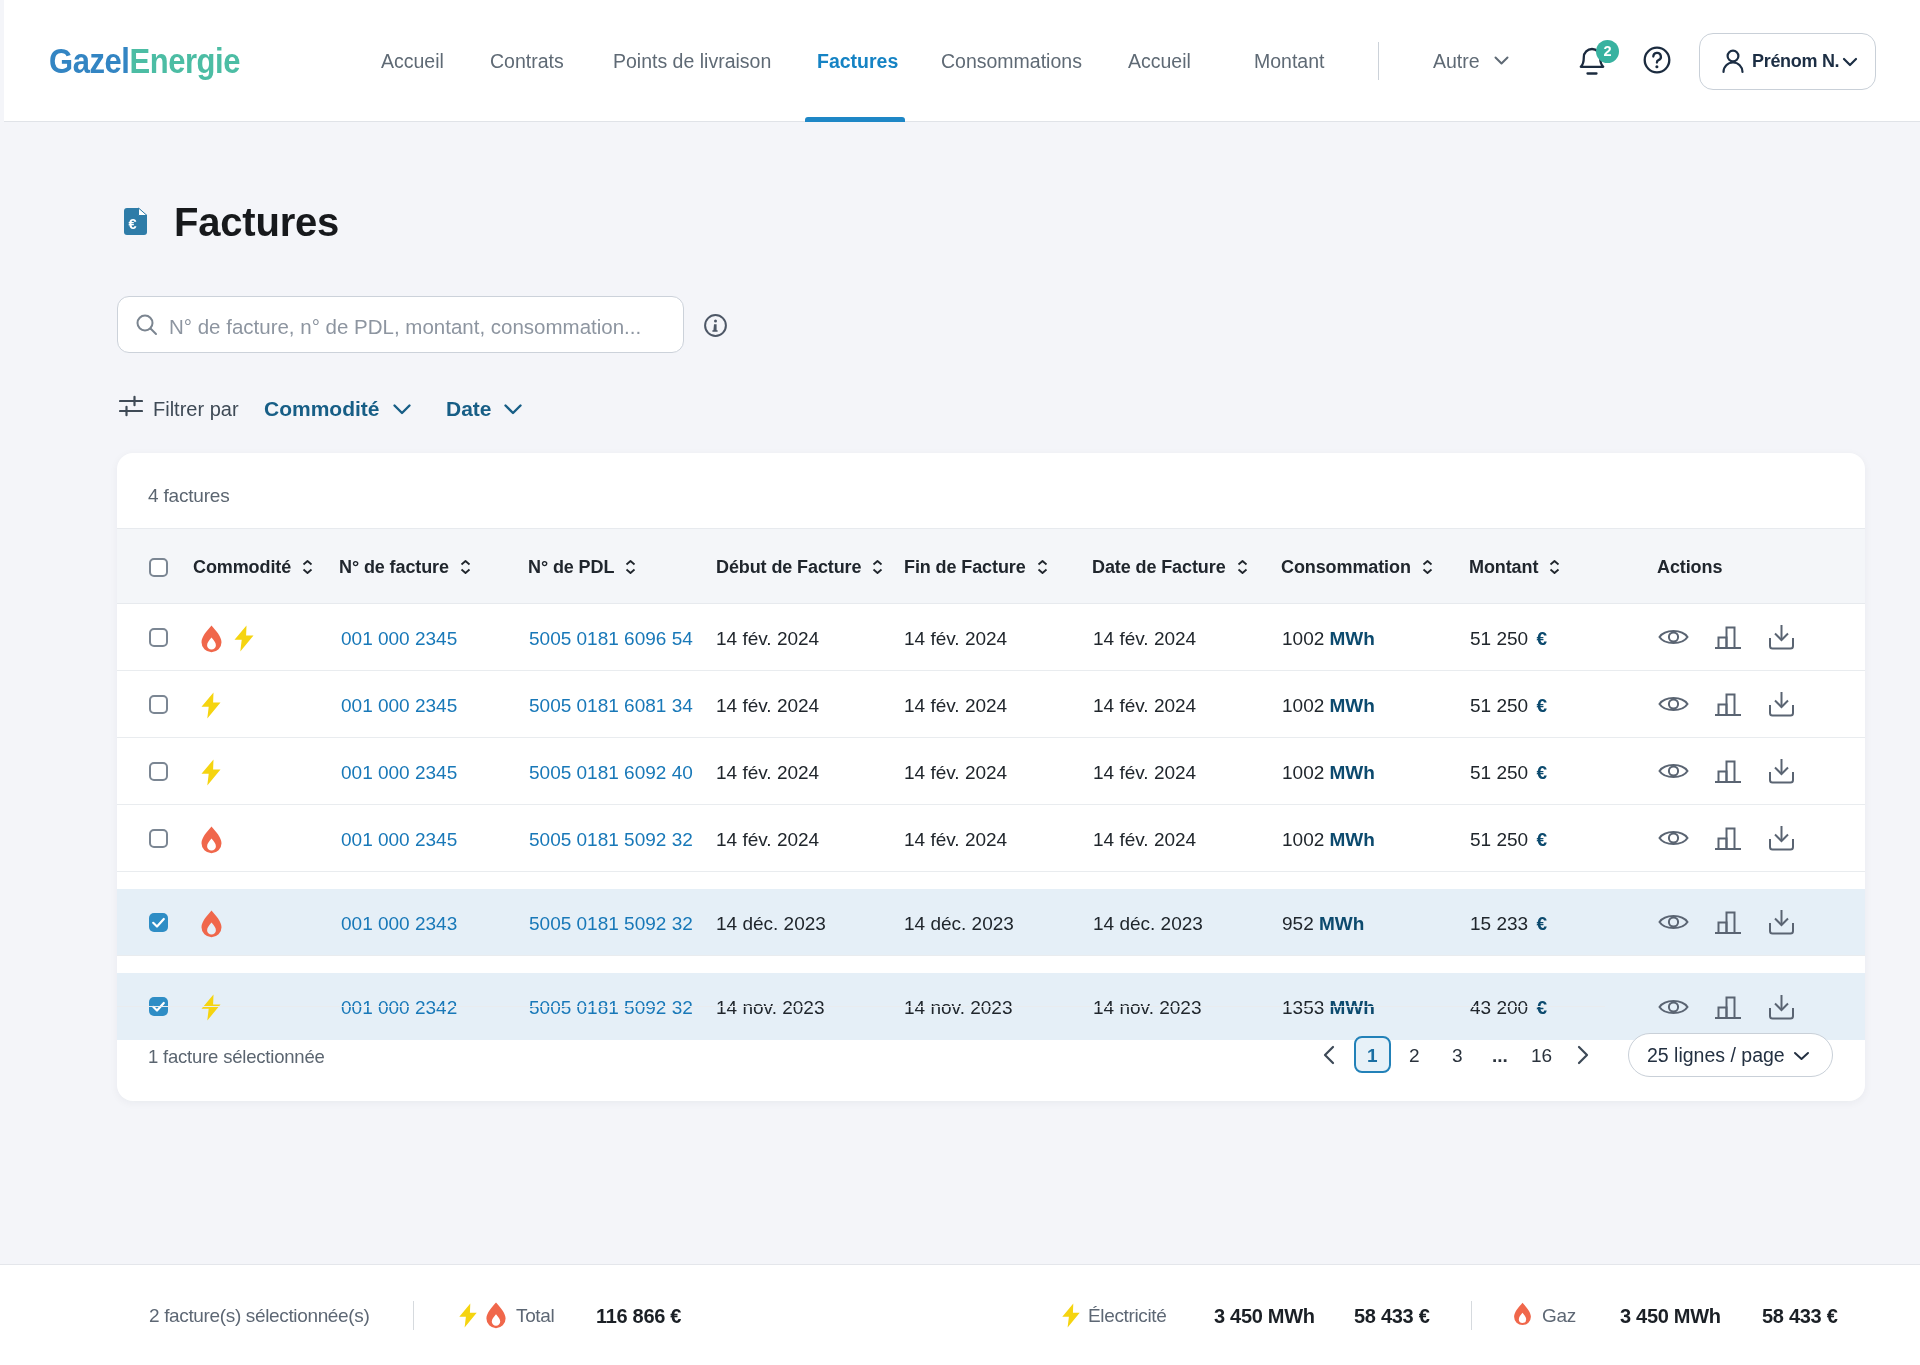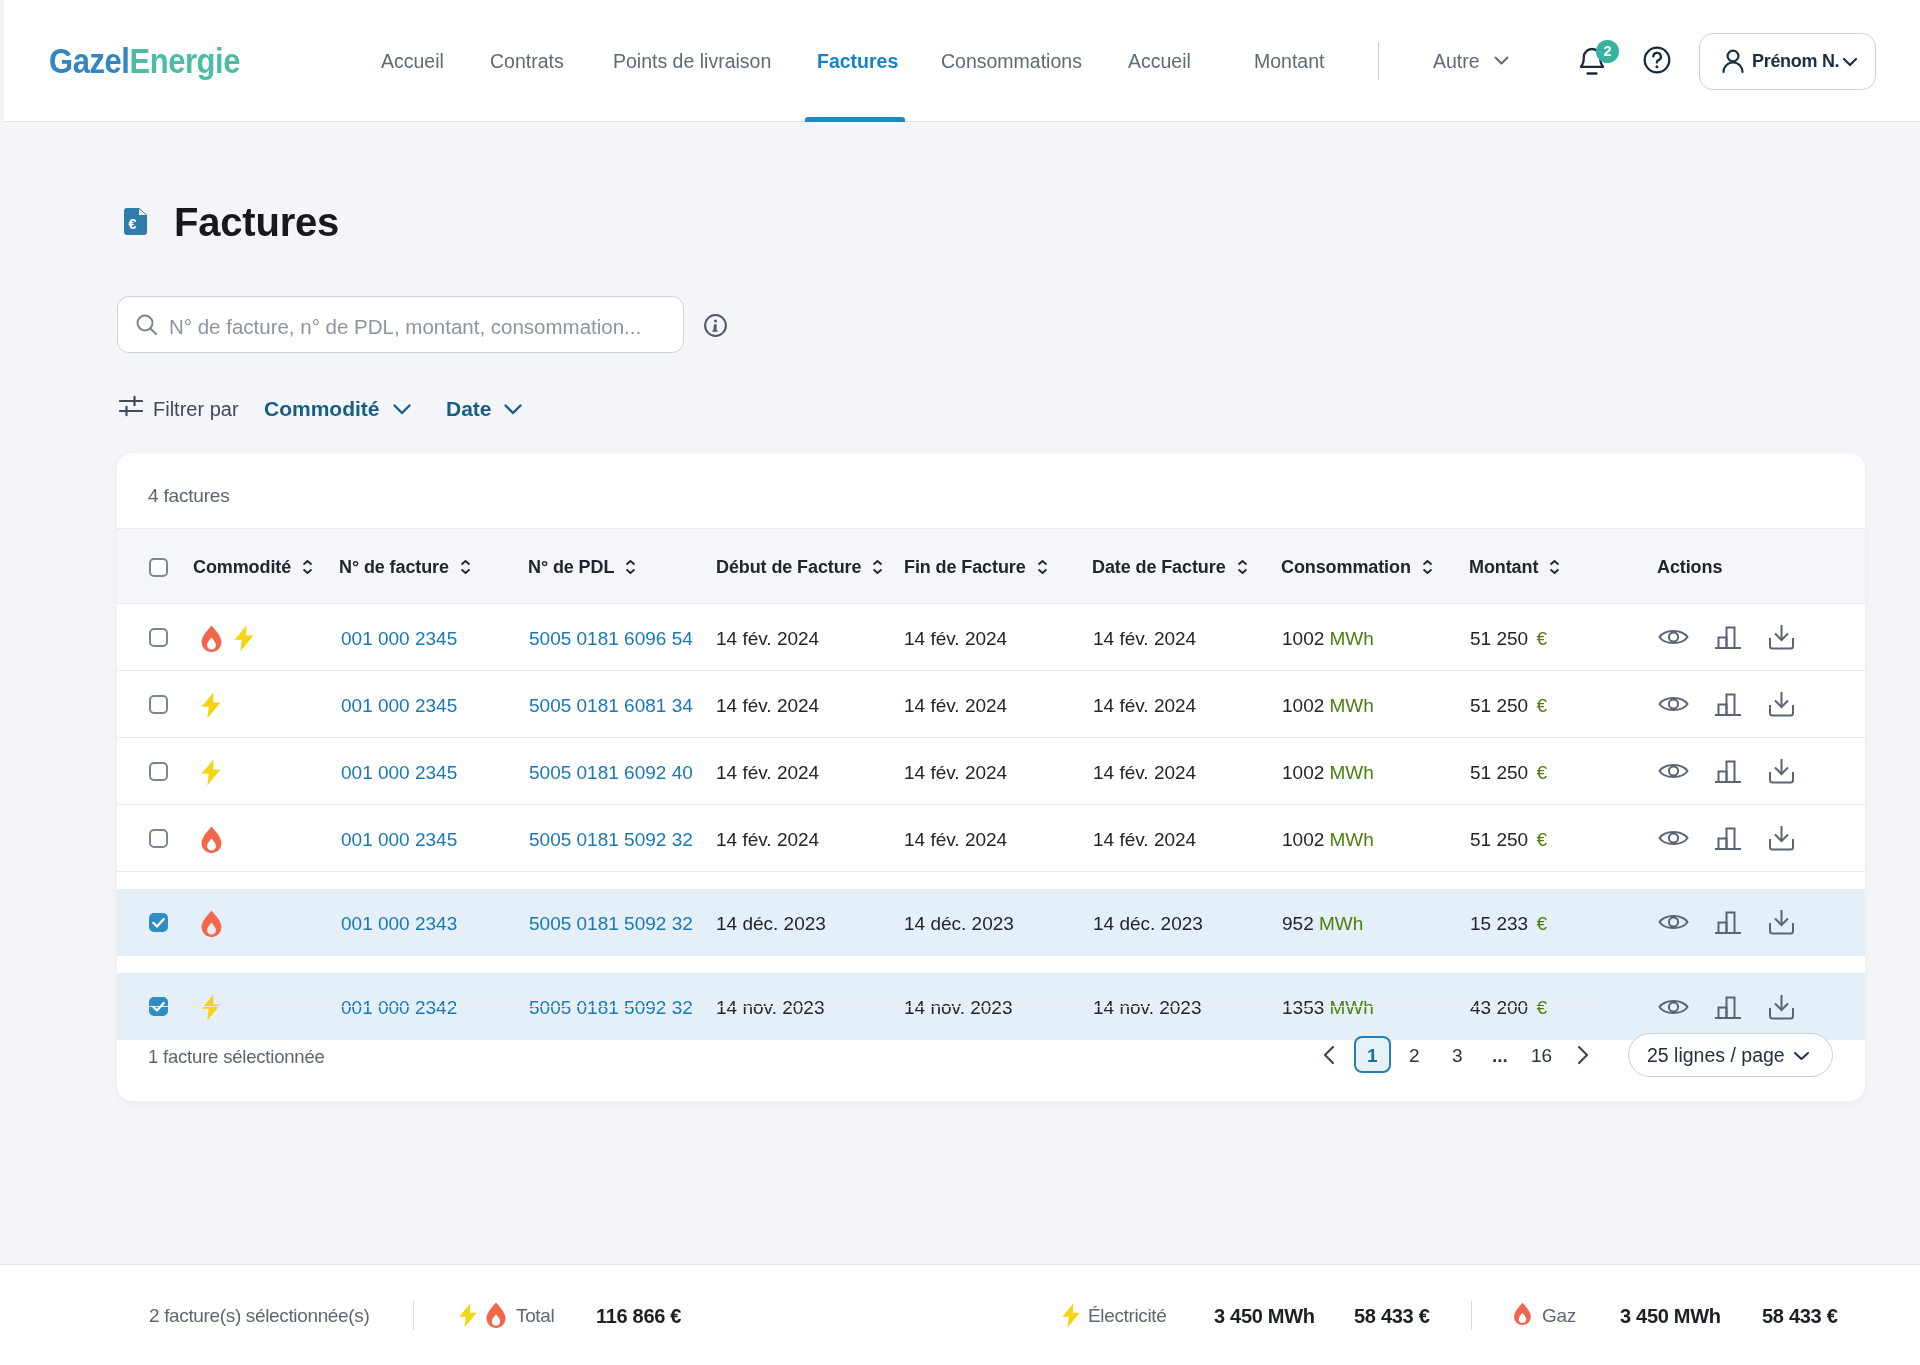--- a/index.html
+++ b/index.html
@@ -33,21 +33,21 @@
 
 .card { position:absolute; left:117px; top:453px; width:1748px; height:648px; background:#fff; border-radius:16px; box-shadow:0 2px 8px rgba(25,40,60,0.05); }
 .card-top-label { position:absolute; left:31px; top:43px; font-size:19px; letter-spacing:-0.2px; color:#5b6570; }
 .thead { position:absolute; left:0; top:75px; width:1748px; height:76px; background:#f4f6f9; border-top:1px solid #e7eaee; border-bottom:1px solid #e7eaee; }
 .th { position:absolute; top:38px; font-size:18px; font-weight:bold; color:#20262d; letter-spacing:-0.1px; display:flex; align-items:center; gap:11px; }
 .rows { position:absolute; left:0; top:151px; width:1880px; }
 .row { position:relative; width:1748px; height:67px; border-bottom:1px solid #e9ecef; }
 .row:last-child { border-bottom:none; }
 .row.sel { background:#e5eff7;margin-top:17px; }
 .cell { position:absolute; top:35px; font-size:19px; color:#20262c; }
-.cell .unit { color:#4d7c0f; }
+.cell .unit { color:#0c4a6e;font-weight:bold; }
 a.lnk { color:#1878b8; text-decoration:none; }
 .cb { position:absolute; left:32px; top:24px; width:19px; height:19px; border:2px solid #7b8693; border-radius:5px; background:#fff; }
 .cb.on { border:none; background:#2e8dc5; }
 .icf { position:absolute; left:82px; top:21px; }
 .icl2 { position:absolute; left:115px; top:21px; }
 .actic { position:absolute; top:50%; transform:translateY(-50%); }
 .cfoot { position:absolute; left:0; top:553px; width:1488px; height:95px; border-top:1px solid #e9ecef; }
 .pagnum { position:absolute; top:49px; font-size:19px; color:#2a323c; }
 .pagbox { position:absolute; left:1237px; top:29px; width:37px; height:37px; border:2px solid #2281b8; background:#e7f1f8; border-radius:8px; }
 .ppbtn { position:absolute; left:1511px; top:26px; width:205px; height:44px; border:1px solid #c9d0d8; border-radius:22px; background:#fff; }

